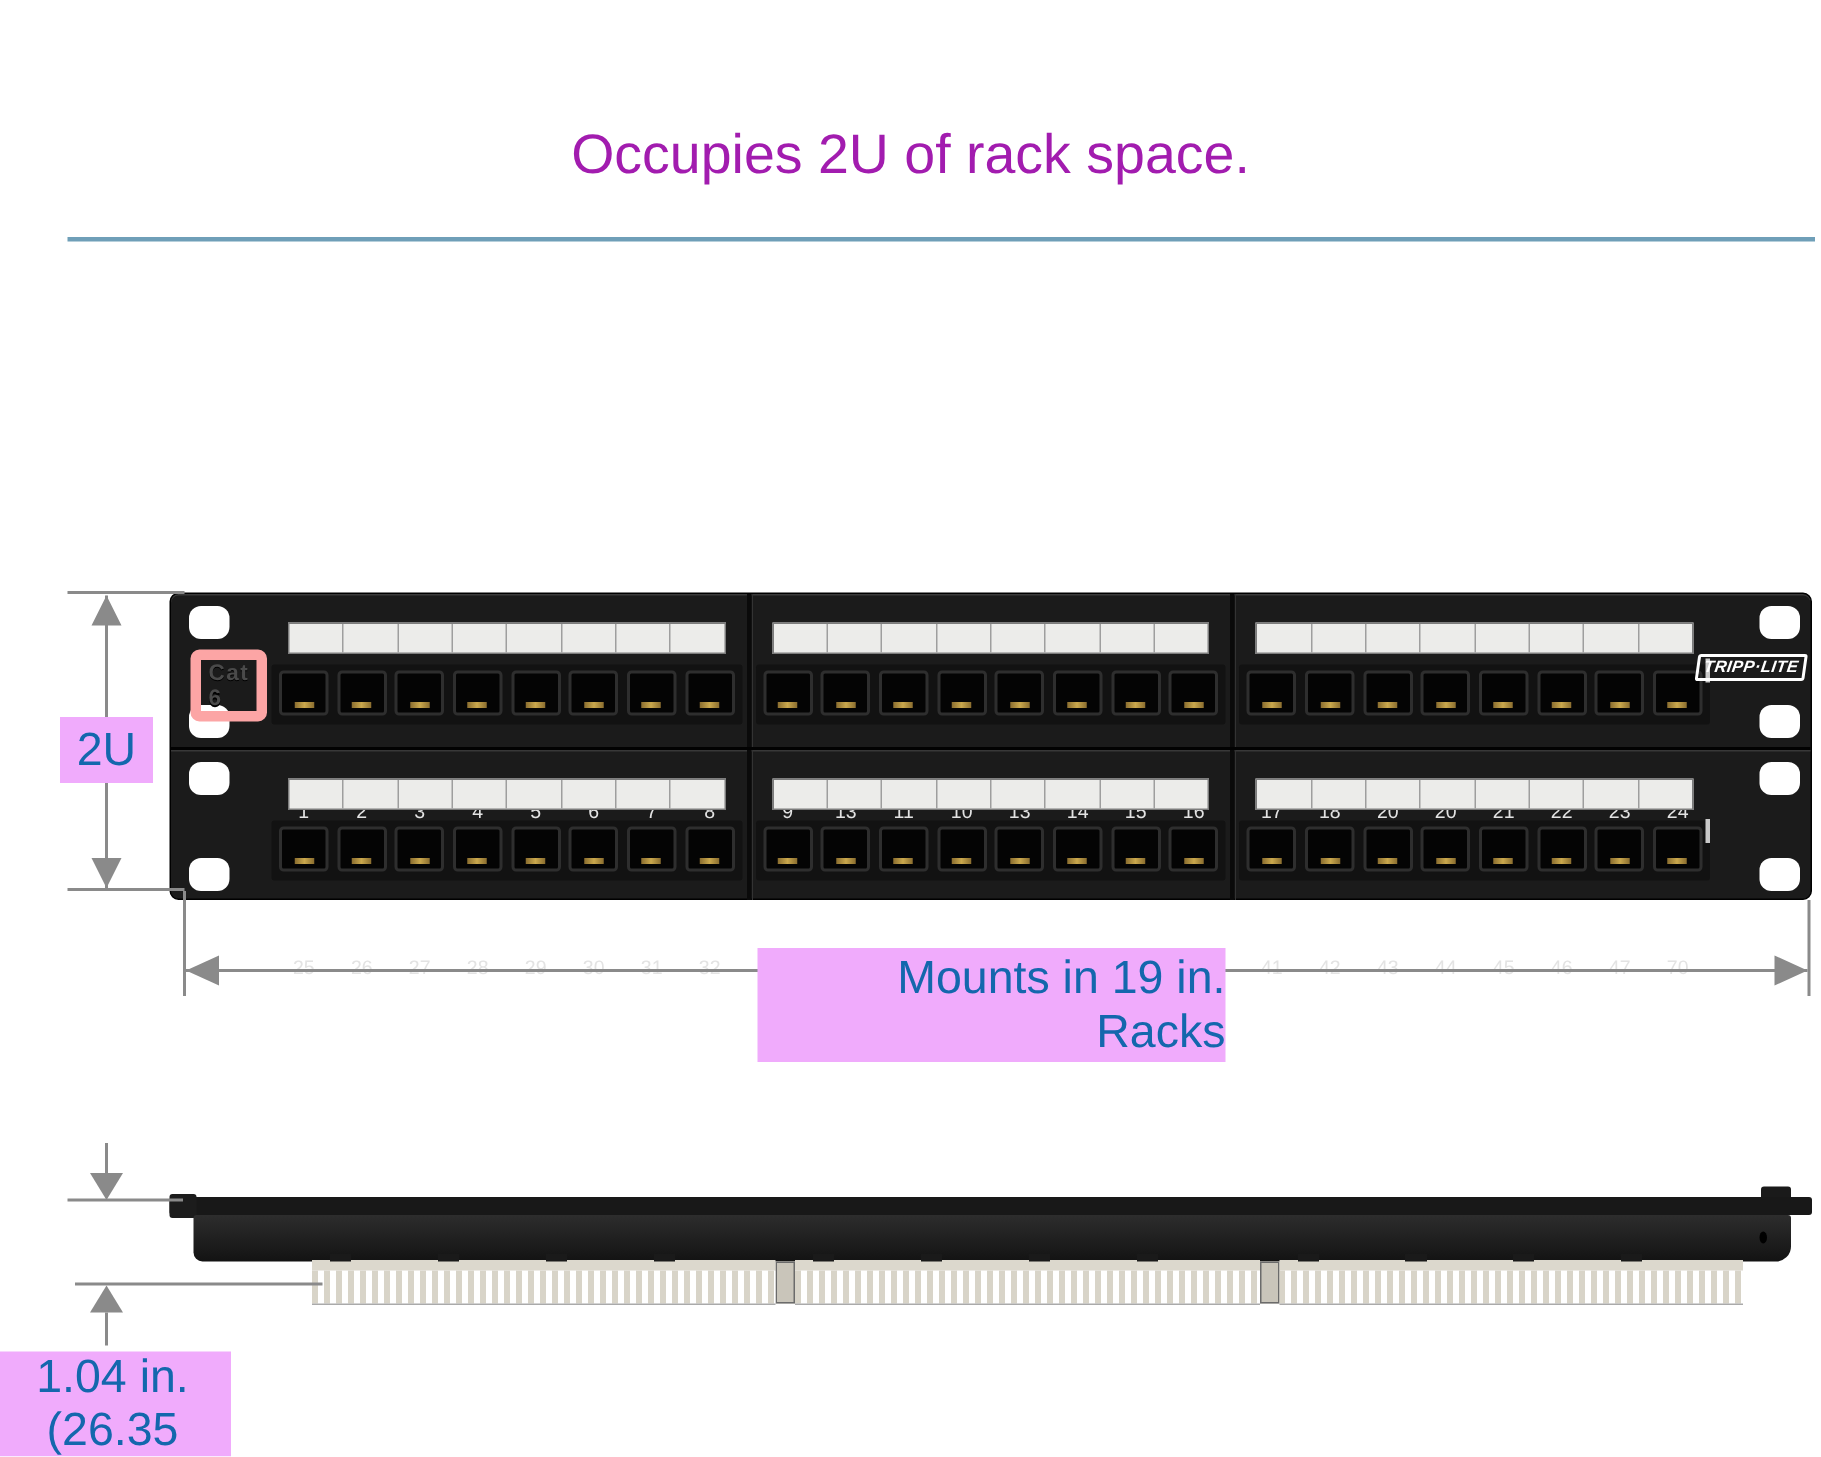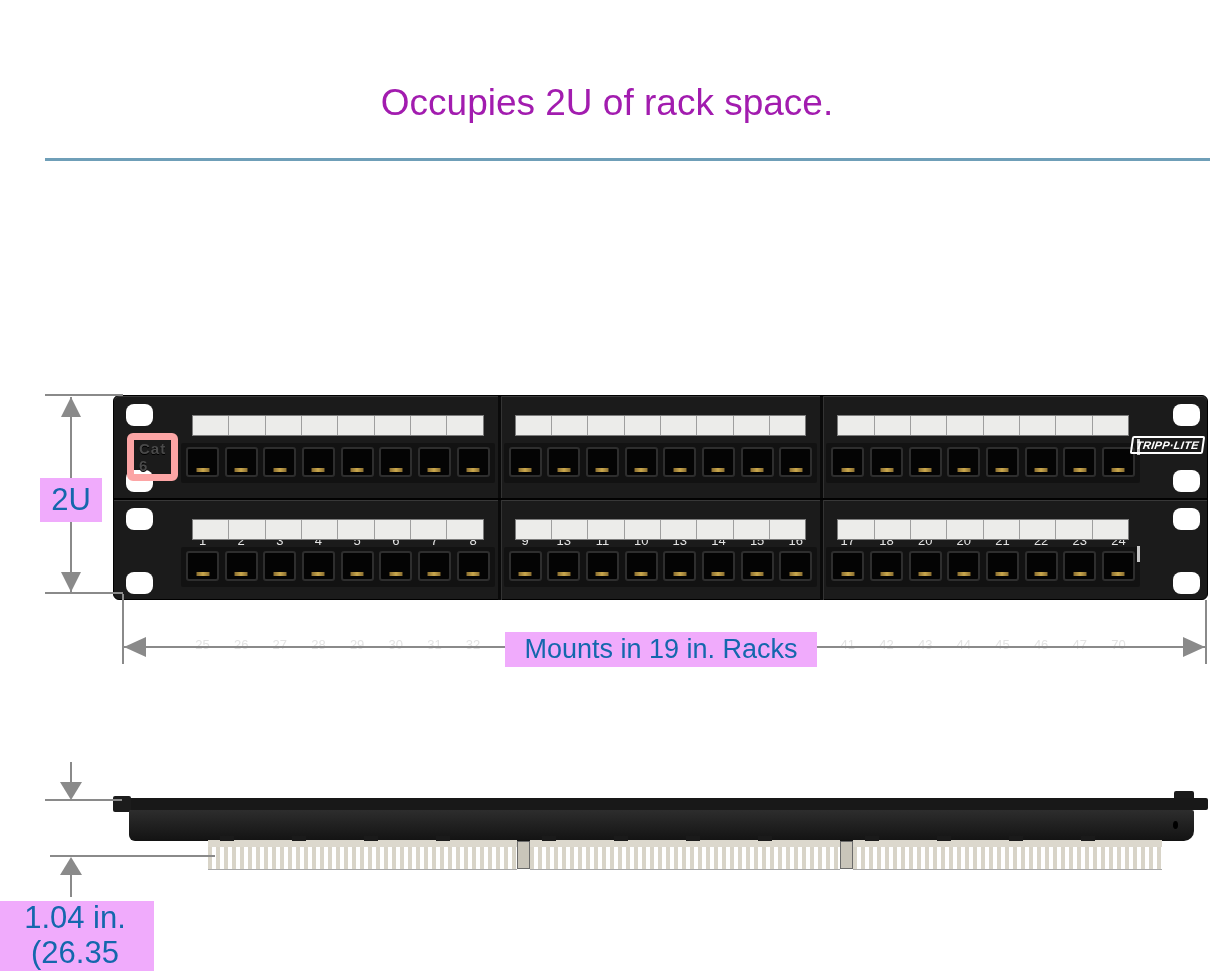--- a/index.html
+++ b/index.html
@@ -57,21 +57,21 @@
   .num { position:absolute; top:86px; width:33px; color:#e3e3e3; font-size:13px; text-align:center; }
   .port { position:relative; height:102px; }
   .port .jack { margin:0 auto; }
 
   
   .dline { position:absolute; background:#8a8a8a; }
   .tri { position:absolute; width:0; height:0; }
   .dim-label { position:absolute; background:#f0abfc; color:#1467ad; text-align:center; }
 
   .lbl-2u { left:40px; top:478px; width:62px; font-size:31px; padding:4px 0; }
-  .lbl-mounts { left:505px; top:632px; width:312px; font-size:27px; padding:2px 0; }
+  .lbl-mounts { left:505px; top:632px; width:312px; font-size:31px; padding:2px 0;text-align:right; }
   .lbl-depth { left:-4px; top:901px; width:158px; font-size:31px; line-height:1.12; }
 
   
   .side { position:absolute; left:113px; top:791px; width:1095px; height:85px; }
   .side-tab-right { position:absolute; right:14px; top:0; width:20px; height:12px; background:#1a1a1a; border-radius:2px 2px 0 0; }
   .side-top { position:absolute; left:0; top:7px; width:100%; height:12px; background:#181818; border-radius:2px; }
   .side-top::before { content:""; position:absolute; left:0; top:-2px; width:18px; height:16px; background:#1c1c1c; border-radius:2px; }
   .side-body { position:absolute; left:16px; top:19px; width:1065px; height:31px;
                background:linear-gradient(#2d2d2d,#131313); border-radius:2px 2px 10px 6px; }
   .side-hole { position:absolute; right:16px; top:11px; width:5px; height:8px; background:#000; border-radius:50%; }

